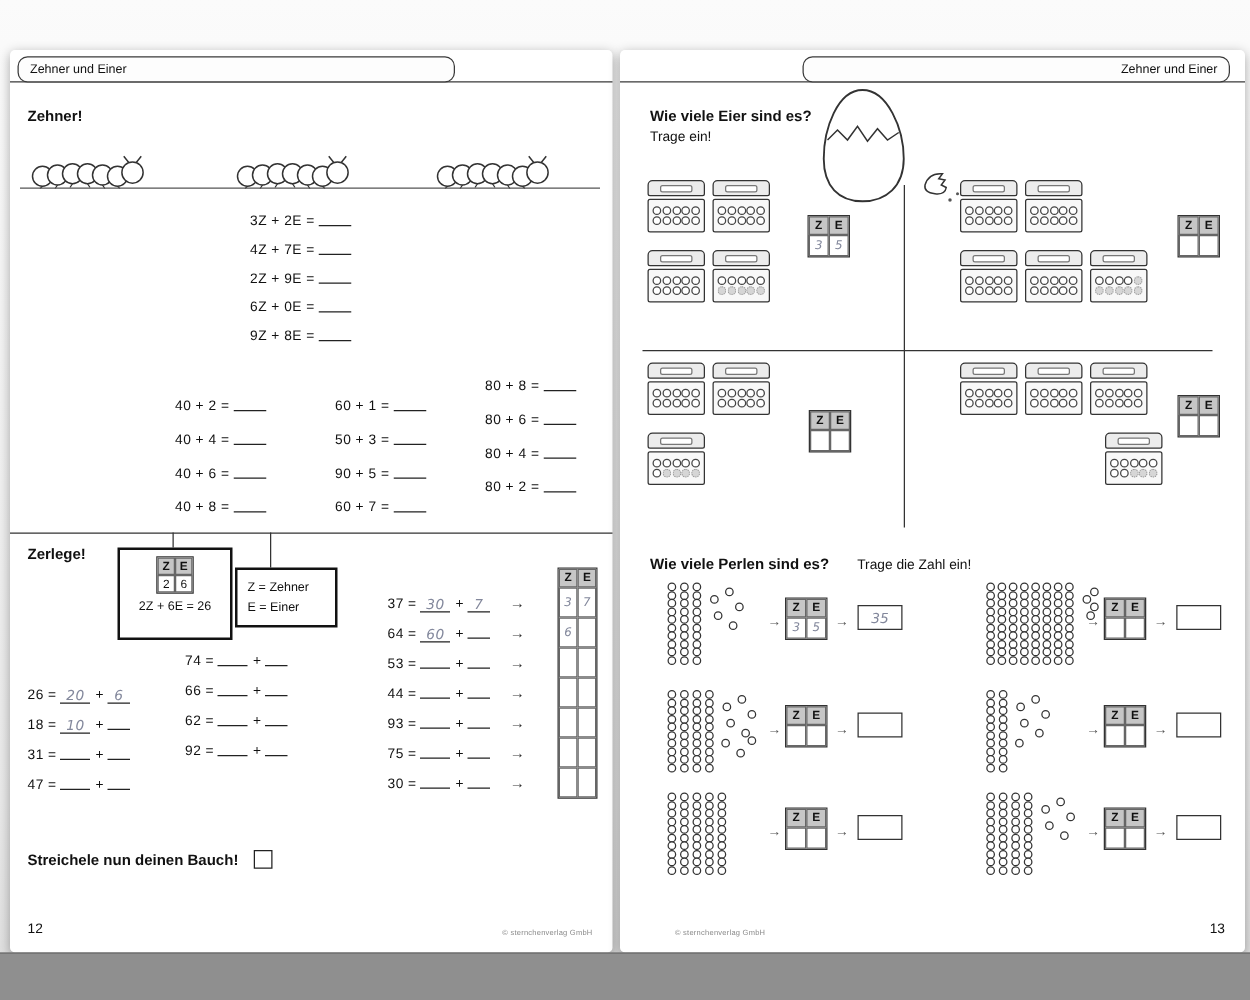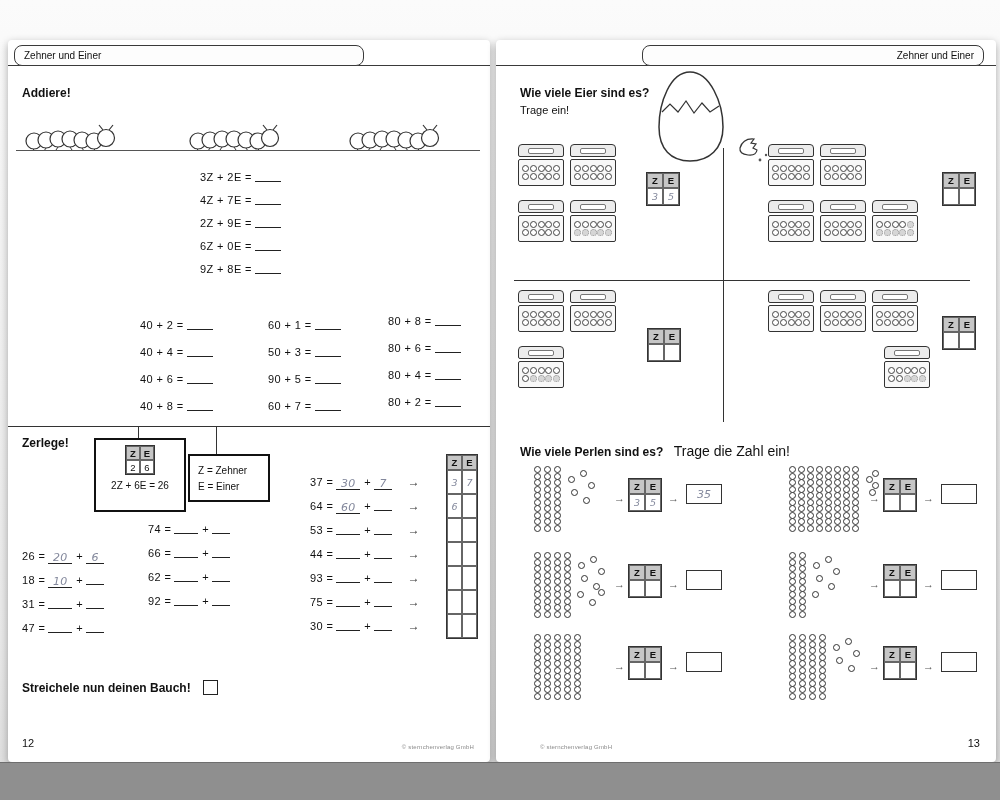--- a/index.html
+++ b/index.html
@@ -96,21 +96,21 @@
 </style>
 </head>
 <body>
 
 <div class="page left-page">
   <div class="tab tab-left">
     <span>Zehner und Einer</span>
   </div>
   <div class="page-rule"></div>
 
-  <div class="heading" style="left:14px;top:46px">Addiere!</div>
+  <div class="heading" style="left:14px;top:46px">Zehner!</div>
 
   <svg class="caterpillar" style="left:16px;top:84px" width="92" height="27" viewBox="0 0 92 27">
     <g fill="#fff" stroke="#333" stroke-width="1.2">
       <circle cx="10" cy="17" r="8"></circle>
         <circle cx="22" cy="16" r="8"></circle>
         <circle cx="34" cy="15" r="8"></circle>
       <circle cx="46" cy="15" r="8"></circle>
         <circle cx="58" cy="16" r="8"></circle>
         <circle cx="70" cy="17" r="8"></circle>
       <circle cx="82" cy="14" r="8.5"></circle>
@@ -159,21 +159,21 @@
       <div class="prow"><span class="ptext">40 + 4 =</span><span class="blank" style="width: 26px;"></span></div>
       <div class="prow"><span class="ptext">40 + 6 =</span><span class="blank" style="width: 26px;"></span></div>
       <div class="prow"><span class="ptext">40 + 8 =</span><span class="blank" style="width: 26px;"></span></div>
     </div>
   <div id="num-col-2" class="probcol rh27" style="left:260px;top:272px">
       <div class="prow"><span class="ptext">60 + 1 =</span><span class="blank" style="width: 26px;"></span></div>
       <div class="prow"><span class="ptext">50 + 3 =</span><span class="blank" style="width: 26px;"></span></div>
       <div class="prow"><span class="ptext">90 + 5 =</span><span class="blank" style="width: 26px;"></span></div>
       <div class="prow"><span class="ptext">60 + 7 =</span><span class="blank" style="width: 26px;"></span></div>
     </div>
-  <div id="num-col-3" class="probcol rh27" style="left:380px;top:268px">
+  <div id="num-col-3" class="probcol rh27" style="left:380px;top:256px">
       <div class="prow"><span class="ptext">80 + 8 =</span><span class="blank" style="width: 26px;"></span></div>
       <div class="prow"><span class="ptext">80 + 6 =</span><span class="blank" style="width: 26px;"></span></div>
       <div class="prow"><span class="ptext">80 + 4 =</span><span class="blank" style="width: 26px;"></span></div>
       <div class="prow"><span class="ptext">80 + 2 =</span><span class="blank" style="width: 26px;"></span></div>
     </div>
 
   <div class="divider" style="top:386px"></div>
   <div class="heading" style="left:14px;top:396px">Zerlege!</div>
 
   <div class="vline" style="left:130px;top:386px;height:12px"></div>
@@ -591,21 +591,21 @@
   <div id="quad-ze-3" class="zehost" style="left:446px;top:276px"><div class="zetable big"><div class="zerow">
           <span class="zecell zehead">Z</span>
           <span class="zecell zehead">E</span>
         </div><div class="zerow">
           <span class="zecell"></span>
           <span class="zecell"></span>
         </div></div></div>
 
   <div style="position:absolute;left:24px;top:402px">
     <span style="font-weight:bold;font-size:12px">Wie viele Perlen sind es?</span>
-    <span style="font-size:14px;margin-left:6px">Trage die Zahl ein!</span>
+    <span style="font-size:11px;margin-left:18px">Trage die Zahl ein!</span>
   </div>
 
   <div id="bead-0" class="beadgroup" style="left:38px;top:424px">
       <div class="chains">
         <div class="chain">
           <span class="bead"></span>
           <span class="bead"></span>
           <span class="bead"></span>
           <span class="bead"></span>
           <span class="bead"></span>

